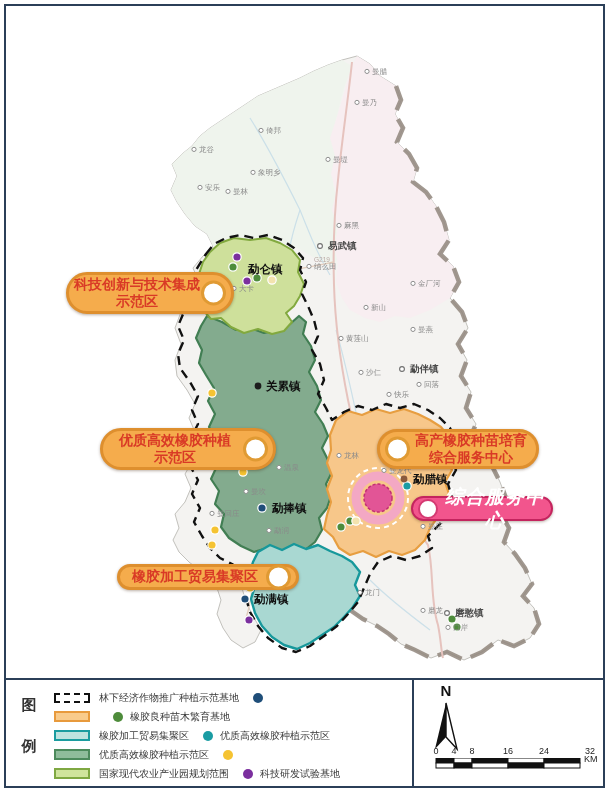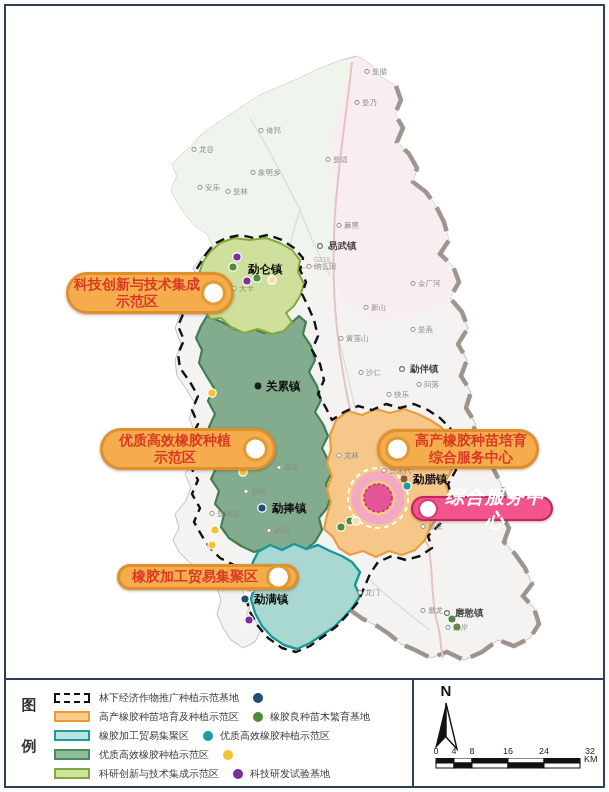--- a/index.html
+++ b/index.html
@@ -221,38 +221,37 @@
         <span>例</span>
     </div>
     <div class="legend-rows">
       <div class="legend-row">
         <span class="swatch dashed"></span>
         <span class="legend-label">林下经济作物推广种植示范基地</span>
         <span class="legend-dot" style="background: rgb(31, 78, 121);"></span>
       </div>
       <div class="legend-row">
         <span class="swatch" style="background: rgb(249, 203, 139); border-color: rgb(232, 154, 60);"></span>
-        <span class="legend-label">高产橡胶种苗培育及种植示范区</span>
         <span class="legend-dot" style="background: rgb(78, 140, 59);"></span>
         <span class="legend-label">橡胶良种苗木繁育基地</span>
       </div>
       <div class="legend-row">
         <span class="swatch" style="background: rgb(190, 227, 223); border-color: rgb(27, 156, 159);"></span>
         <span class="legend-label">橡胶加工贸易集聚区</span>
         <span class="legend-dot" style="background: rgb(26, 156, 163);"></span>
         <span class="legend-label">优质高效橡胶种植示范区</span>
       </div>
       <div class="legend-row">
         <span class="swatch" style="background: rgb(143, 188, 155); border-color: rgb(76, 138, 92);"></span>
         <span class="legend-label">优质高效橡胶种植示范区</span>
         <span class="legend-dot" style="background: rgb(245, 195, 50);"></span>
       </div>
       <div class="legend-row">
         <span class="swatch" style="background: rgb(207, 228, 156); border-color: rgb(127, 168, 66);"></span>
-        <span class="legend-label">科研创新与技术集成示范区</span>
+        <span class="legend-label">国家现代农业产业园规划范围</span>
         <span class="legend-dot" style="background: rgb(123, 47, 158);"></span>
         <span class="legend-label">科技研发试验基地</span>
       </div>
     </div>
 
     <div style="position:absolute;left:415px;top:4px;width:50px;height:70px">
       <div style="text-align:center;font-size:15px;font-weight:bold;color:#111">N</div>
       <svg width="50" height="54" viewBox="0 0 50 54">
         <polygon points="25,4 14,50 25,38" fill="#111"></polygon>
         <polygon points="25,4 36,50 25,38" fill="#ffffff" stroke="#111" stroke-width="1.4"></polygon>

